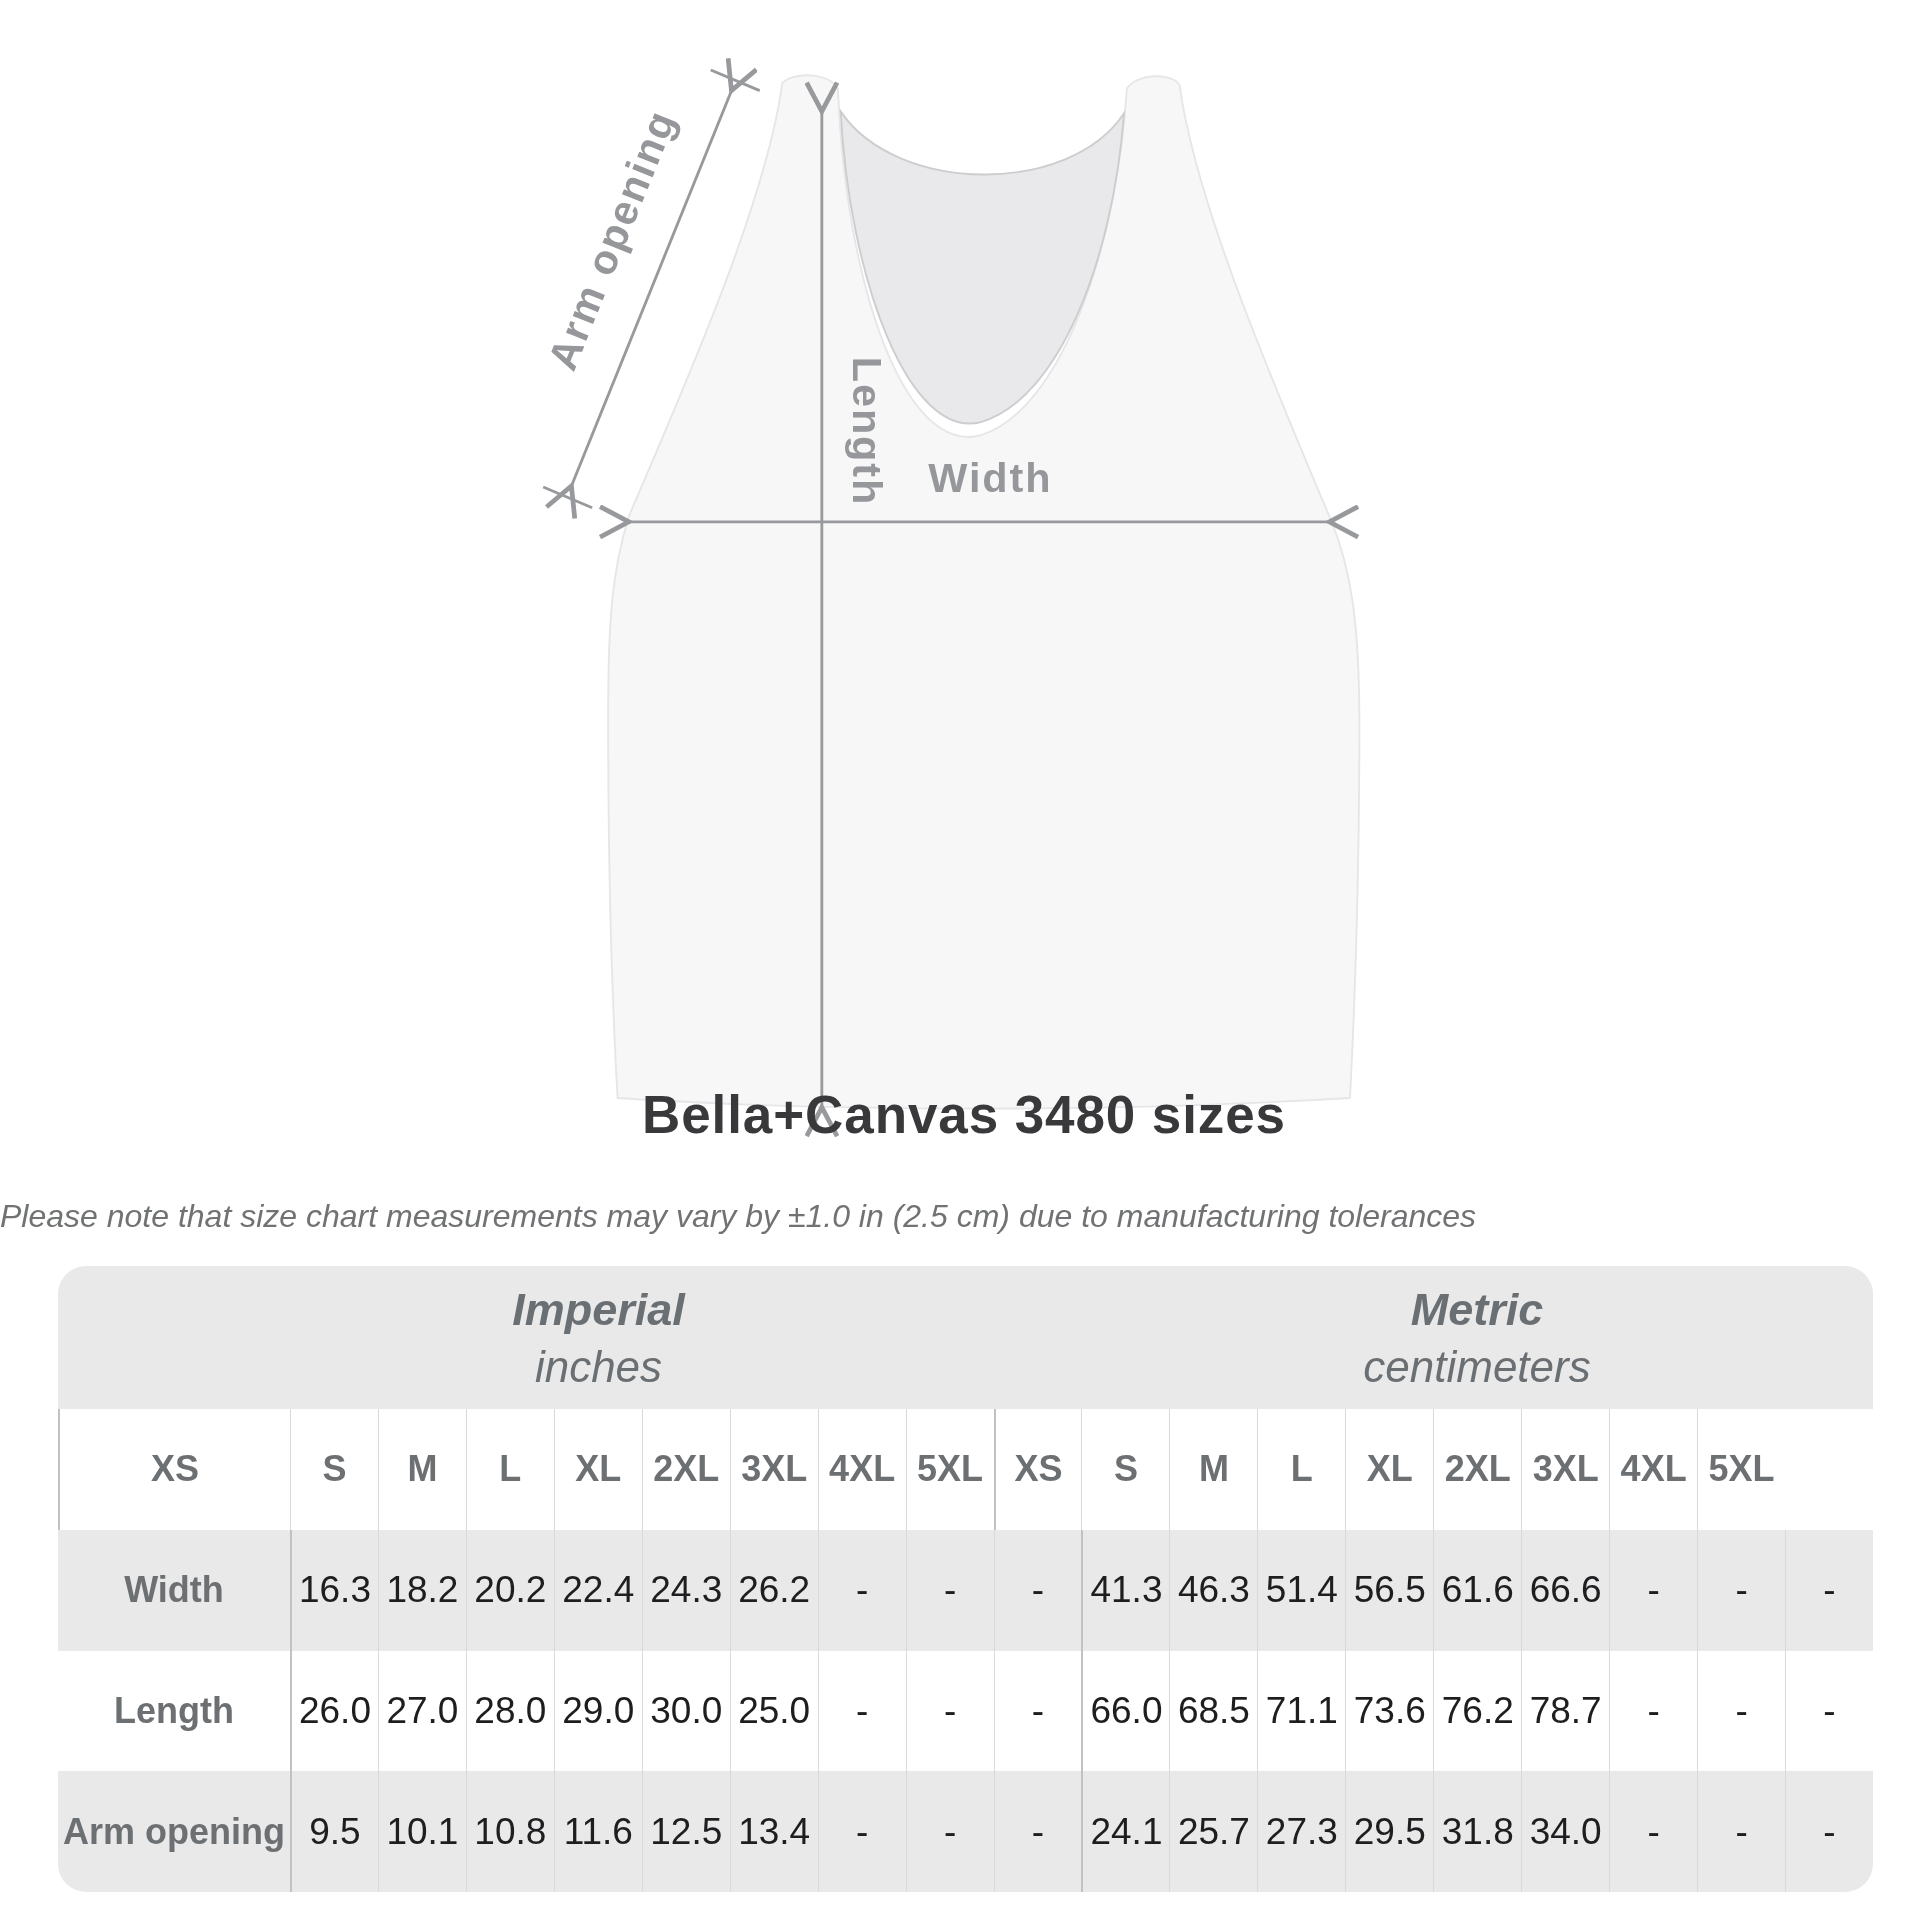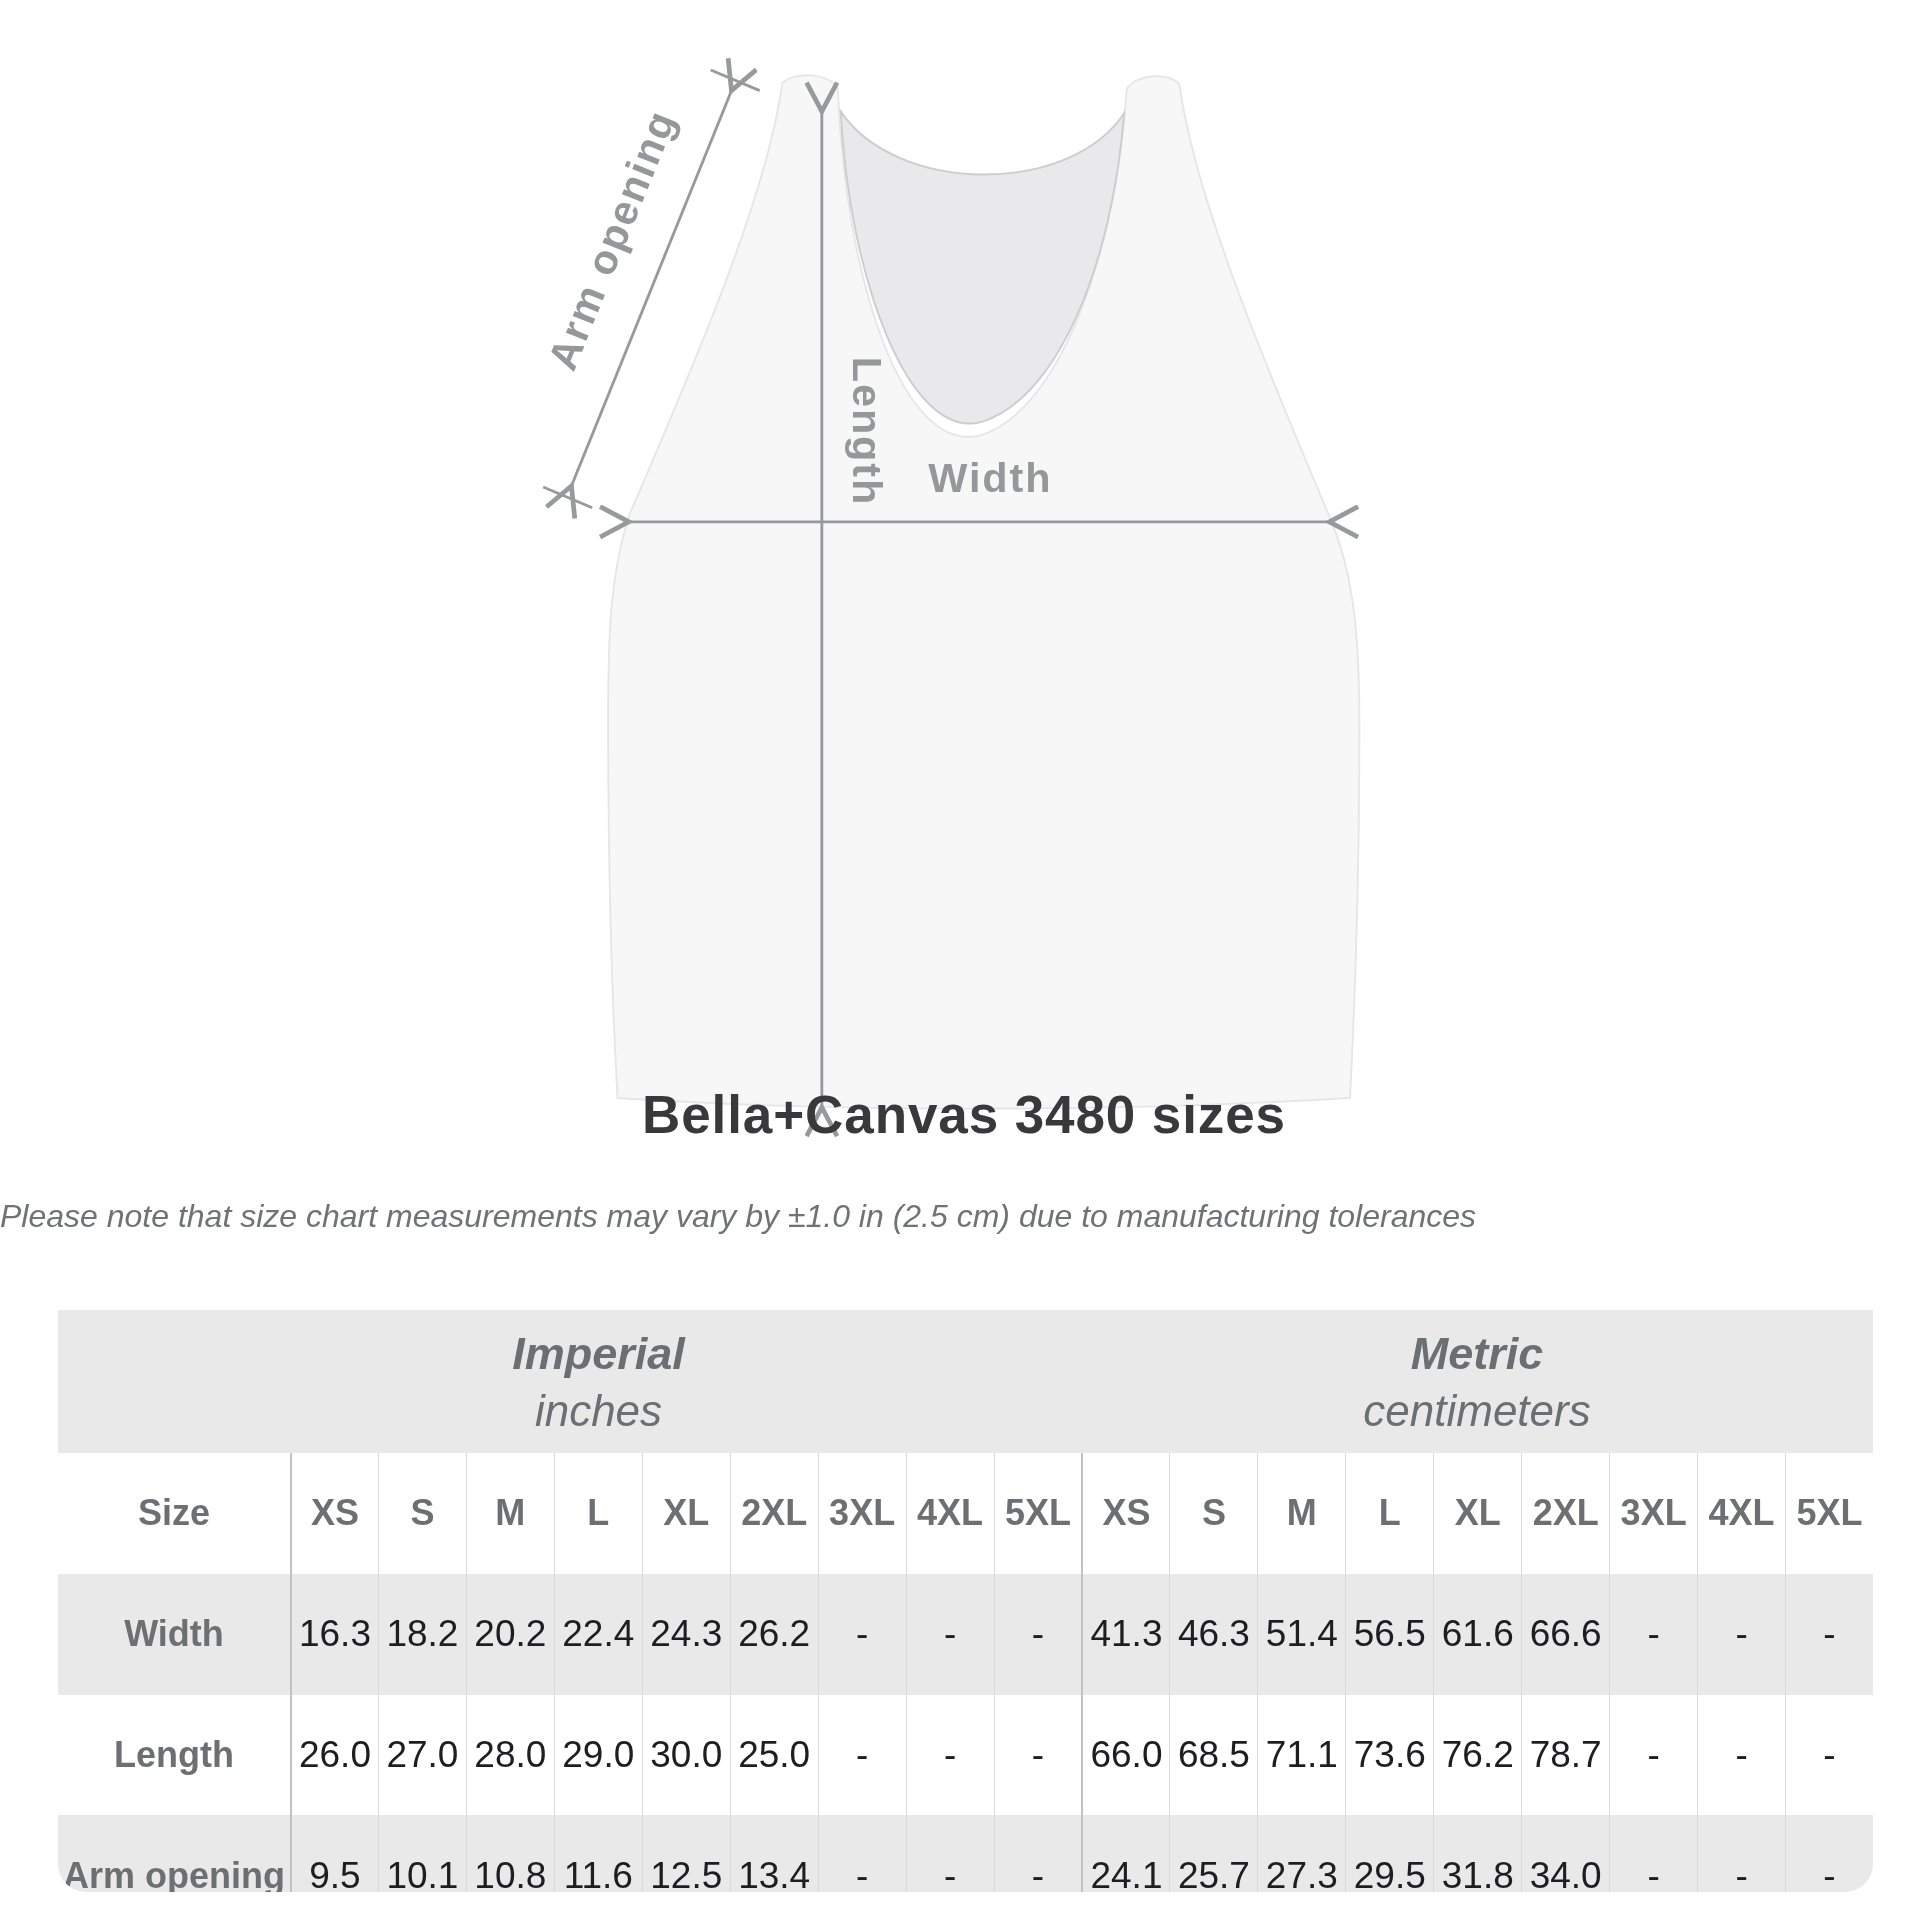--- a/index.html
+++ b/index.html
@@ -12,21 +12,21 @@
 
   
   .title{position:absolute;left:0;top:1084px;width:1928px;text-align:center;
          font-size:53px;font-weight:bold;color:#39393b;margin:0;letter-spacing:0.9px;}
   .note{position:absolute;left:0;top:1198px;width:1928px;
         font-style:italic;font-size:32px;color:#707274;margin:0;}
 
   
   .size-table{position:absolute;left:58px;top:1266px;width:1815px;height:626px;
               border-radius:28px;overflow:hidden;}
-  .band{position:relative;height:143px;background:#e9e9ea;margin-top:44px;}
+  .band{position:relative;height:143px;background:#e9e9ea;}
   .unit-group{position:absolute;top:0;height:143px;display:flex;flex-direction:column;
               align-items:center;justify-content:center;color:#6a6f73;font-style:italic;}
   .unit-group .uname{font-size:45px;font-weight:bold;line-height:1;}
   .unit-group .uunit{font-size:44px;margin-top:13px;line-height:1;text-align:center;}
   .ug-imperial{left:0;width:1081px;}
   .ug-metric{left:1022px;width:794px;}
 
   .grid{height:483px;display:grid;grid-template-rows:repeat(4,1fr);}
   .trow{display:grid;grid-template-columns:232px repeat(18,1fr);background:#ffffff;}
   .trow.alt{background:#e9e9ea;}
@@ -93,21 +93,20 @@
         <div class="uname">Imperial</div>
         <div class="uunit">inches</div>
       </div>
       <div class="unit-group ug-metric">
         <div class="uname">Metric</div>
         <div class="uunit">centimeters</div>
       </div>
     </div>
     <div class="grid" id="grid">
         <div class="trow">
-          <div class="cell hdr">Size</div>
           <div class="cell hdr sep-strong">XS</div>
           <div class="cell hdr sep">S</div>
           <div class="cell hdr sep">M</div>
           <div class="cell hdr sep">L</div>
           <div class="cell hdr sep">XL</div>
           <div class="cell hdr sep">2XL</div>
           <div class="cell hdr sep">3XL</div>
           <div class="cell hdr sep">4XL</div>
           <div class="cell hdr sep">5XL</div>
           <div class="cell hdr sep-strong">XS</div>

